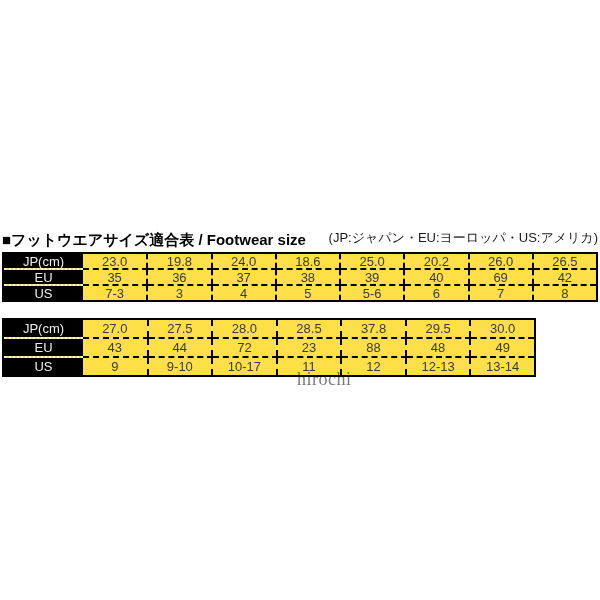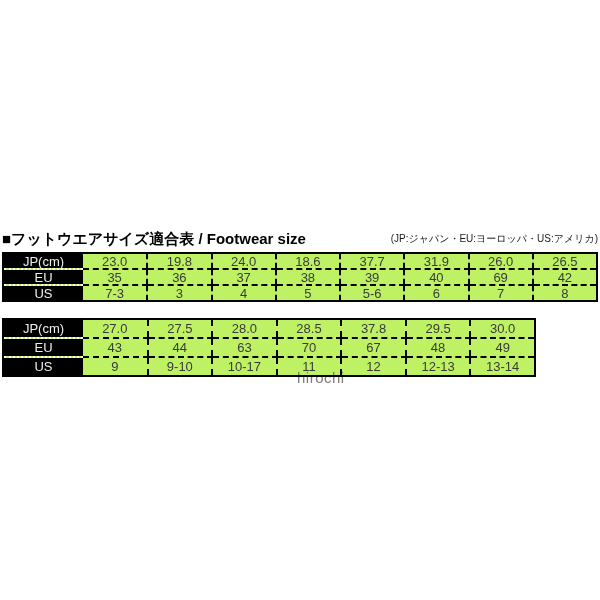--- a/index.html
+++ b/index.html
@@ -25,31 +25,31 @@
     align-items: flex-end;
   }
   .title {
     font-weight: bold;
     font-size: 15px;
     color: #000000;
     line-height: 20px;
     white-space: nowrap;
   }
   .legend {
-    font-size: 10px;
+    font-size: 13px;
     color: #1a1a1a;
     padding-bottom: 3px;
     white-space: nowrap;
   }
   table.size-table {
     position: absolute;
     left: 2px;
     border-collapse: collapse;
     table-layout: fixed;
-    background: #bef264;
+    background: #fde047;
     border: 2px solid #000000;
   }
   table.t1 { top: 252px; width: 596px; }
   table.t2 { top: 318px; width: 534px; }
   .size-table th, .size-table td {
     padding: 0;
     text-align: center;
     vertical-align: middle;
     line-height: 1;
     box-sizing: border-box;
@@ -68,47 +68,48 @@
   }
   .size-table td.first { border-left: none; }
   .t1 tr { height: 16px; }
   .t2 tr { height: 19px; }
   tr.sep td { border-bottom: 2px dashed #000000; }
   tr.sep th { border-bottom: 2px dotted #ffffff; }
   .watermark {
     position: absolute;
     left: 297px;
     top: 369px;
-    font-size: 15px;
+    font-size: 18px;
     color: #7b7b7b;
     letter-spacing: 0.5px;
     mix-blend-mode: darken;
     z-index: 5;
+    font-family: Liberation Serif, serif;
   }
 </style>
 </head>
 <body>
 
 <div class="canvas">
 
   <div class="header-row">
     <div class="title">■フットウエアサイズ適合表 / Footwear size</div>
     <div class="legend">(JP:ジャパン・EU:ヨーロッパ・US:アメリカ)</div>
   </div>
 
   <table class="size-table t1">
     <tbody>
         <tr class="sep">
           <th>JP(cm)</th>
           <td class="first">23.0</td>
           <td>19.8</td>
           <td>24.0</td>
           <td>18.6</td>
-          <td>37.7</td>
-          <td>31.9</td>
+          <td>25.0</td>
+          <td>20.2</td>
           <td>26.0</td>
           <td>26.5</td>
         </tr>
         <tr class="sep">
           <th>EU</th>
           <td class="first">35</td>
           <td>36</td>
           <td>37</td>
           <td>38</td>
           <td>39</td>
@@ -139,23 +140,23 @@
           <td>28.0</td>
           <td>28.5</td>
           <td>37.8</td>
           <td>29.5</td>
           <td>30.0</td>
         </tr>
         <tr class="sep">
           <th>EU</th>
           <td class="first">43</td>
           <td>44</td>
-          <td>63</td>
-          <td>70</td>
-          <td>67</td>
+          <td>72</td>
+          <td>23</td>
+          <td>88</td>
           <td>48</td>
           <td>49</td>
         </tr>
         <tr>
           <th>US</th>
           <td class="first">9</td>
           <td>9-10</td>
           <td>10-17</td>
           <td>11</td>
           <td>12</td>

